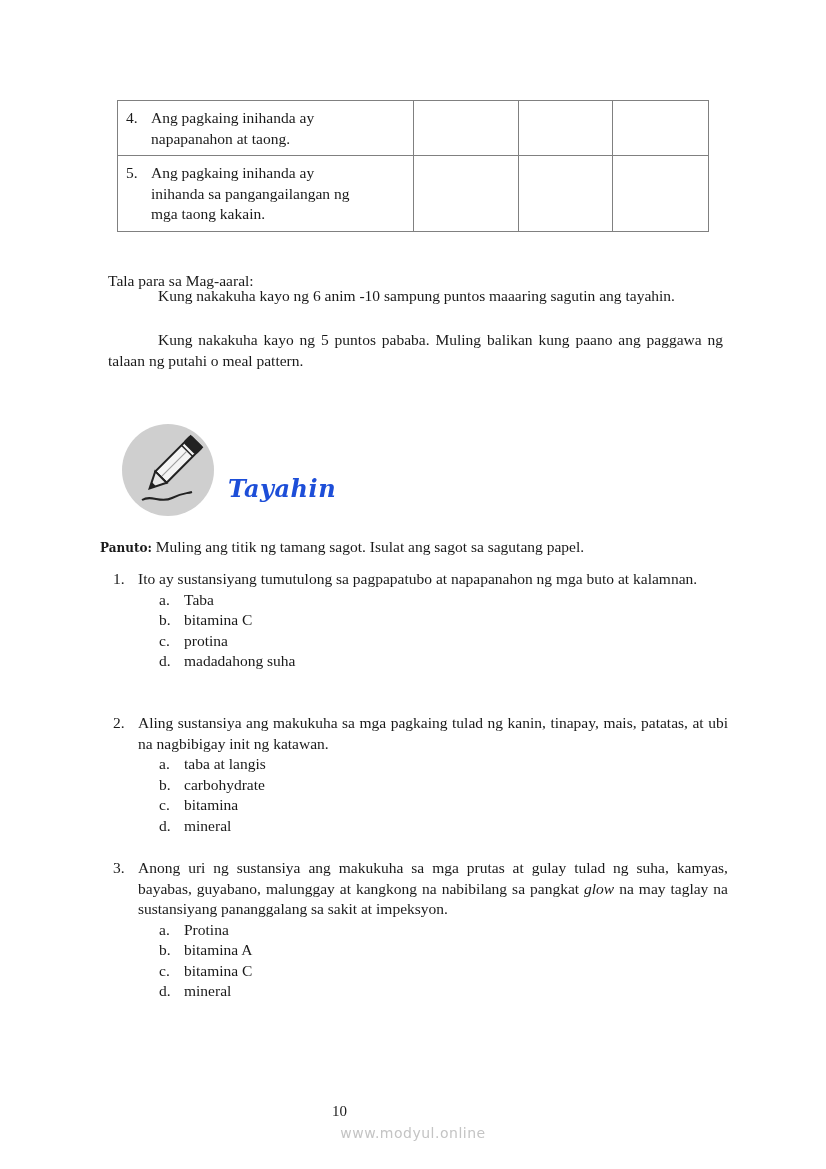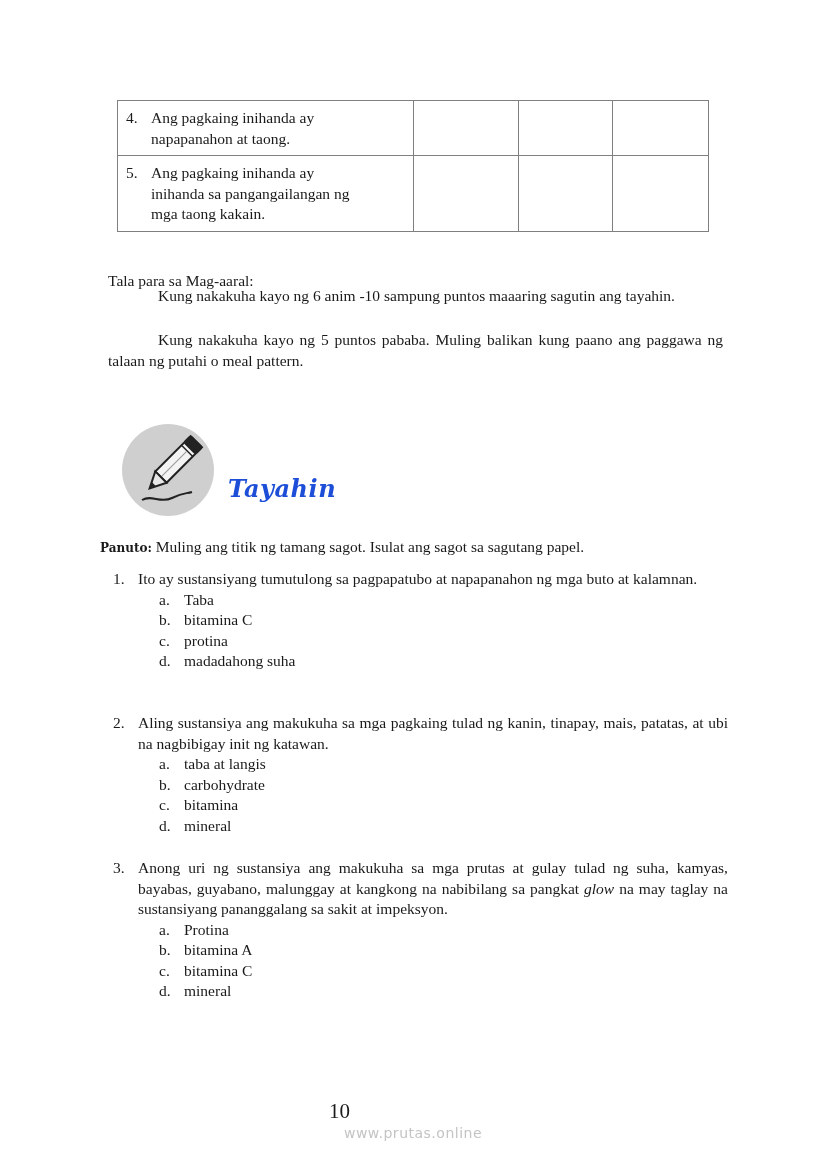--- a/index.html
+++ b/index.html
@@ -48,21 +48,21 @@
     .q-row { display: flex; }
     .q-num { width: 25px; flex: 0 0 25px; }
     .q-text { flex: 1; text-align: justify; text-align-last: left; }
     .choices { margin-left: 46px; }
     .choice { display: flex; }
     .choice .lt { width: 25px; flex: 0 0 25px; }
     .q1 { top: 569px; }
     .q2 { top: 713px; }
     .q3 { top: 858px; }
 
-    .page-number { left: 0; width: 679px; top: 1101px; text-align: center; font-size: 21px; }
+    .page-number { left: 0; width: 679px; top: 1101px; text-align: center; font-size: 15px; }
     .watermark {
       left: 0; width: 826px; top: 1125px; text-align: center;
       font-family: "DejaVu Sans", sans-serif; font-size: 14px; color: #c4c4c4; letter-spacing: 0.5px;
     }
   </style>
 </head>
 <body>
 
 <table class="rubric txt">
   <tbody>
@@ -194,13 +194,13 @@
         <span>bitamina C</span>
       </div>
     <div class="choice">
         <span class="lt">d.</span>
         <span>mineral</span>
       </div>
   </div>
 </div>
 
 <div class="abs txt page-number">10</div>
-<div class="abs watermark">www.prutas.online</div>
+<div class="abs watermark">www.modyul.online</div>
 
 </body></html>

